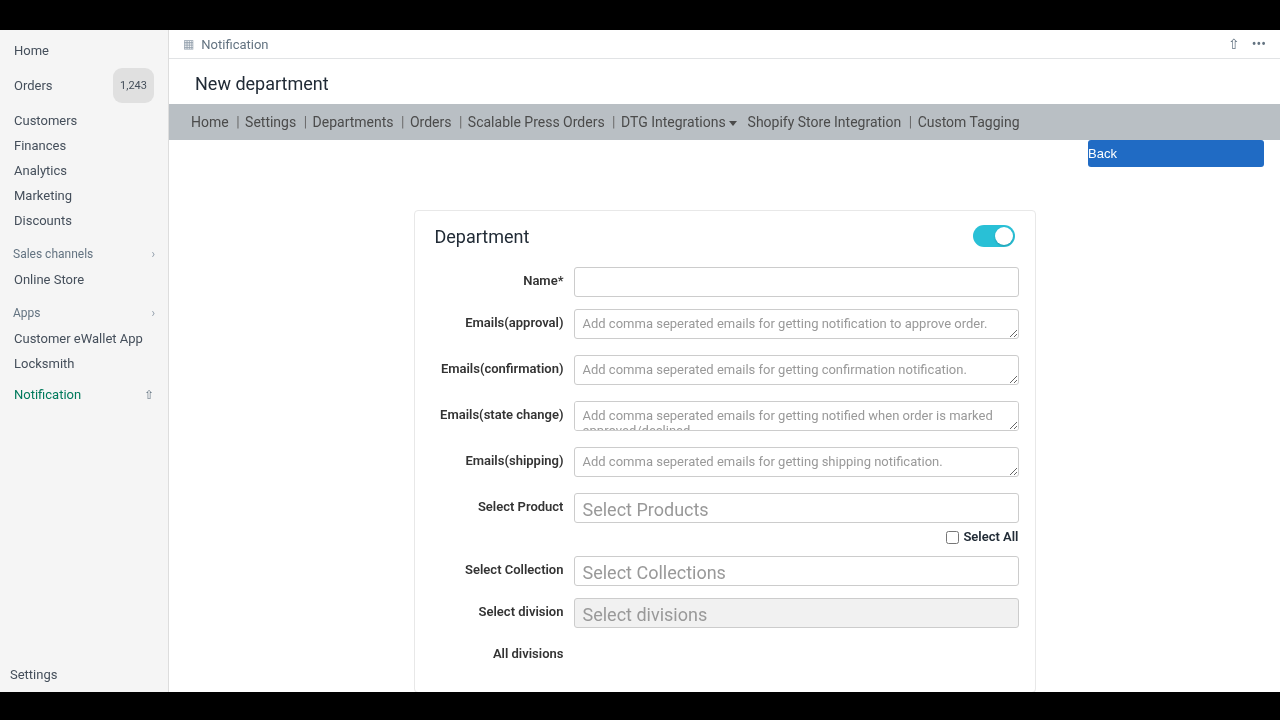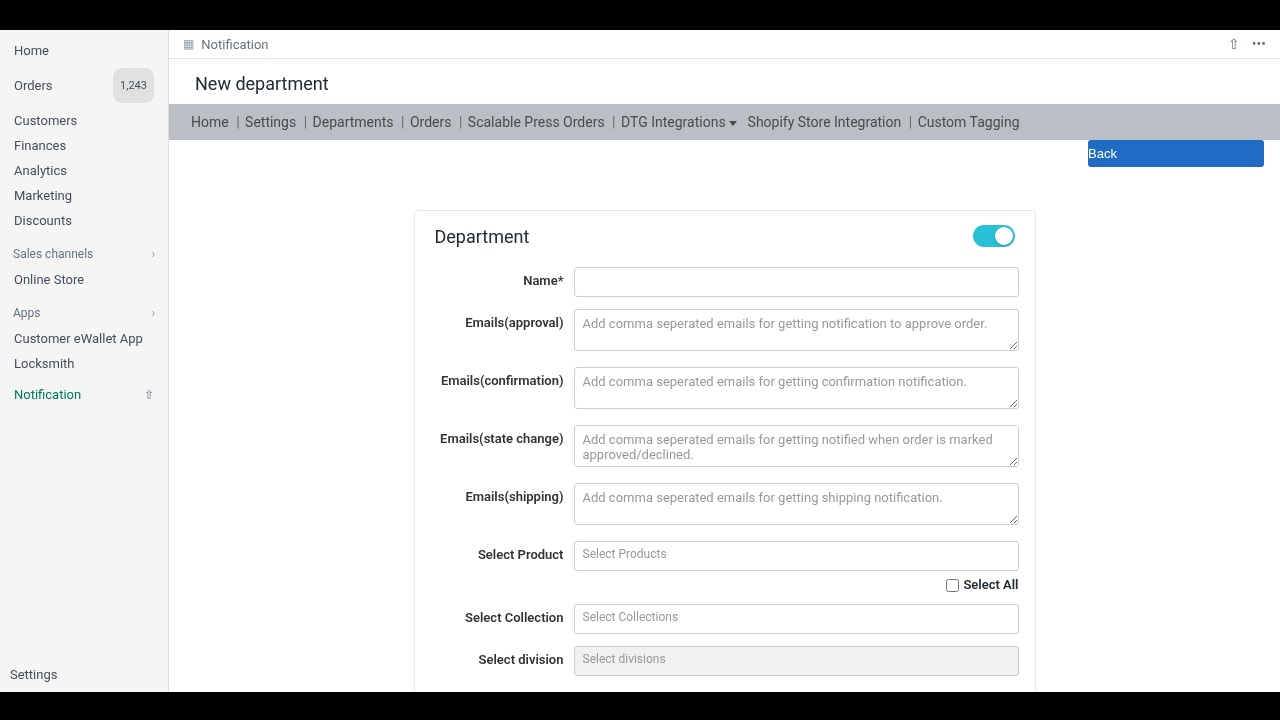--- a/index.html
+++ b/index.html
@@ -44,22 +44,22 @@
 .card-header { display: flex; align-items: center; padding: 14px 20px 10px 20px; border-bottom: 0; }
 .card-header h2 { font-size: 18px; font-weight: 400; flex: 1; }
 .toggle { width: 42px; height: 22px; background: #29c0d6; border-radius: 12px; position: relative; cursor: pointer; }
 .toggle::after { content: ""; position: absolute; right: 2px; top: 2px; width: 18px; height: 18px; background: #fff; border-radius: 50%; box-shadow: 0 1px 2px rgba(0,0,0,.2); }
 
 .form-body { padding: 10px 16px 18px 16px; }
 .form-row { display: flex; margin-bottom: 12px; }
 .form-label { width: 143px; text-align: right; font-size: 13px; font-weight: 600; color: #333; padding: 6px 10px 0 0; line-height: 1.2; }
 .form-field { flex: 1; }
 .form-field input[type=text] { width: 100%; height: 30px; border: 1px solid #ccc; border-radius: 3px; padding: 4px 8px; font-size: 13px; }
-.form-field textarea { width: 100%; height: 42px; border: 1px solid #ccc; border-radius: 3px; padding: 6px 8px; font-size: 13px; font-family: inherit; resize: vertical; }
-.form-field .select-box { width: 100%; height: 30px; border: 1px solid #ccc; border-radius: 3px; padding: 5px 8px; font-size: 12px; color: #999; background: #fff; }
+.form-field textarea { width: 100%; height: 30px; border: 1px solid #ccc; border-radius: 3px; padding: 6px 8px; font-size: 13px; font-family: inherit; resize: vertical; }
+.form-field .select-box { width: 100%; height: 30px; border: 1px solid #ccc; border-radius: 3px; padding: 5px 8px; font-size: 18px; color: #999; background: #fff; }
 .form-field .select-box.disabled { background: #f1f1f1; color: #999; }
 .form-field input::placeholder, .form-field textarea::placeholder { color: #999; }
 .helper-check { text-align: right; margin-top: 6px; font-size: 13px; font-weight: 600; }
 .helper-check input { margin-right: 4px; vertical-align: middle; }
 .checkbox-field { padding-top: 2px; }
 </style>
 </head>
 <body>
 
 <div class="black-bar top"></div>

